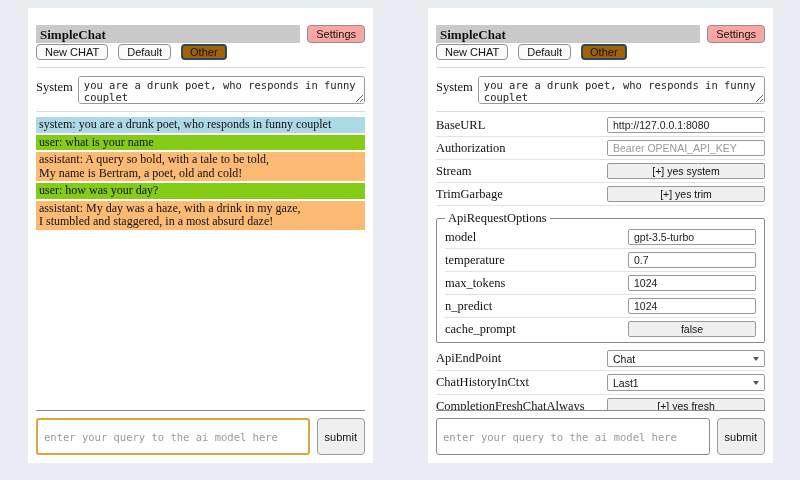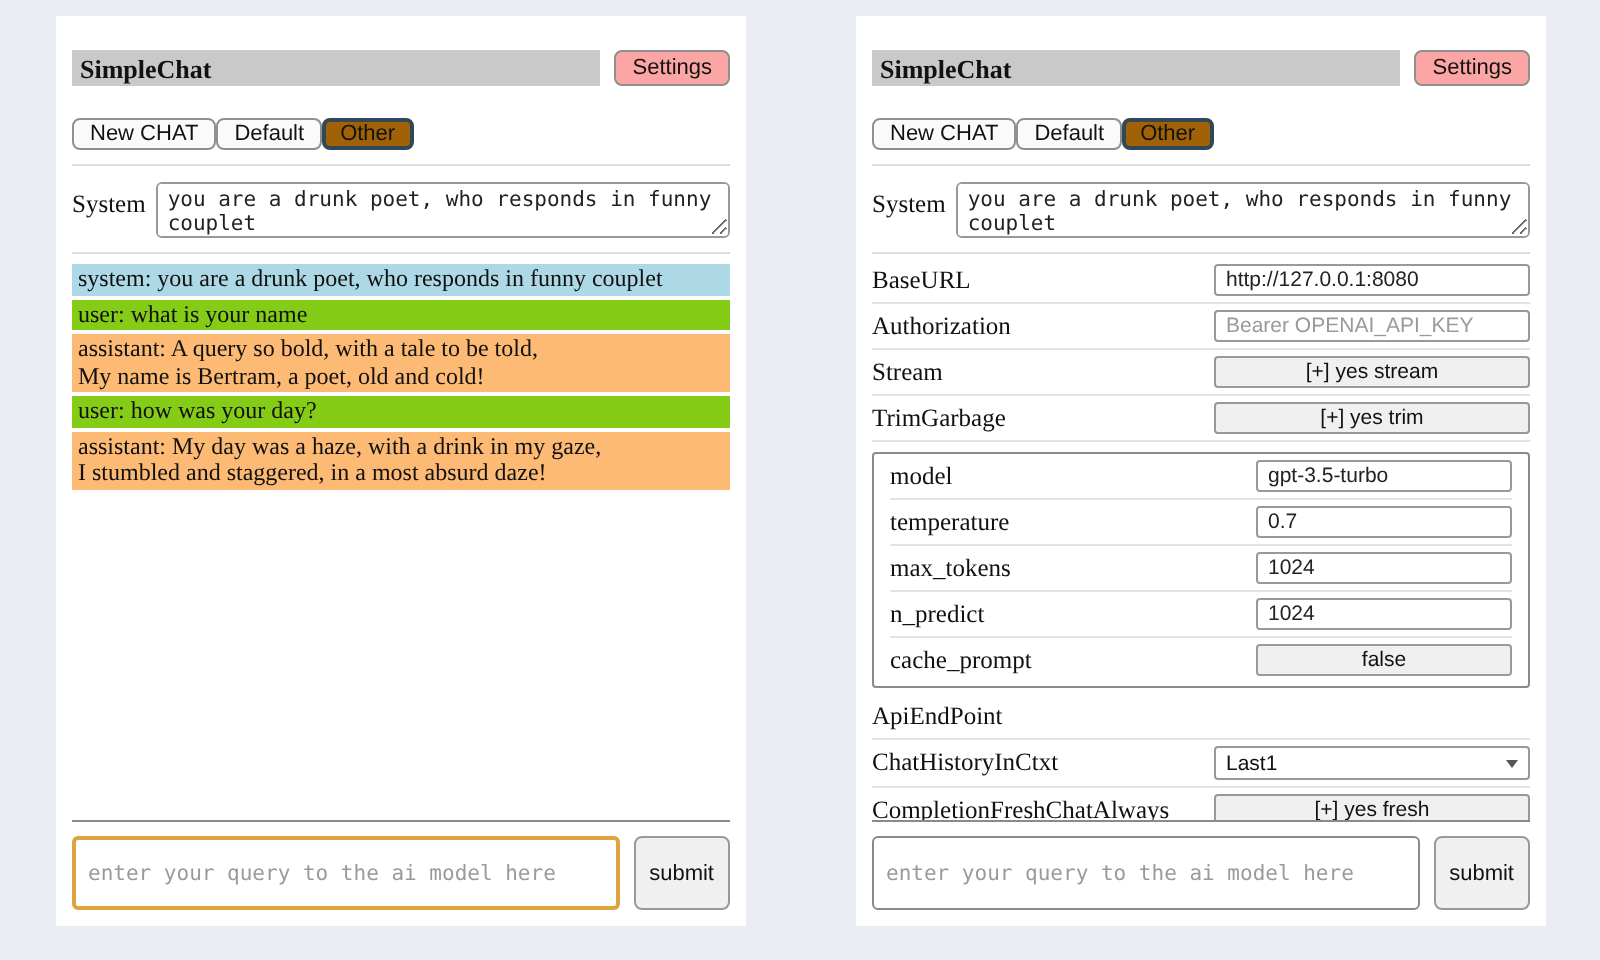--- a/index.html
+++ b/index.html
@@ -19,21 +19,21 @@
   .titlebar { display:flex; align-items:center; gap:7px; margin-top:9px; }
   .title-bg {
     flex:1; background:#c9c9c9; color:#111;
     font-weight:bold; font-size:13px; padding:2px 4px; height:18px;
   }
   button { font-family:"Liberation Sans", sans-serif; color:#111; cursor:pointer; }
   .btn {
     font-size:11px; padding:2px 8px; background:#fca5a5;
     border:1px solid #8f8f8f; border-radius:4px;
   }
-  .session-row { display:flex; gap:0; margin-top:16px; }
+  .session-row { display:flex; gap:10px; margin-top:1px; }
   .session-btn { font-size:11px; padding:1px 8px; background:#fafafa; border:1px solid #8f8f8f; border-radius:4px; }
   .session-btn.selected { background:#a16207; border:2px solid #31475a; padding:0 7px; }
   .header-divider { border:none; border-top:1px solid #dcdcdc; margin:7px 0 0; }
   .system-row { display:flex; gap:5px; margin-top:8px; align-items:flex-start; }
   .system-label { font-size:12.5px; margin-top:4px; color:#111; }
   .system-textarea {
     flex:1; height:28px; resize:vertical;
     font-family:"DejaVu Sans Mono", monospace; font-size:10.5px;
     border:1px solid #999; border-radius:3px; padding:2px 5px; color:#222;
   }
@@ -158,28 +158,29 @@
     <div class="srow">
       <span class="slabel">BaseURL</span>
       <input class="sinput" value="http://127.0.0.1:8080" style="">
     </div>
     <div class="srow">
       <span class="slabel">Authorization</span>
       <input class="sinput" placeholder="Bearer OPENAI_API_KEY" style="">
     </div>
     <div class="srow">
       <span class="slabel">Stream</span>
-      <button class="sbtn">[+] yes stream</button>
+      <button class="sbtn">[+] yes system</button>
     </div>
     <div class="srow">
       <span class="slabel">TrimGarbage</span>
       <button class="sbtn">[+] yes trim</button>
     </div>
 
     <fieldset class="api-options">
+      <legend>ApiRequestOptions</legend>
       <div class="srow">
         <span class="slabel">model</span>
         <input class="sinput" value="gpt-3.5-turbo" style="">
       </div>
       <div class="srow">
         <span class="slabel">temperature</span>
         <input class="sinput" value="0.7" style="">
       </div>
       <div class="srow">
         <span class="slabel">max_tokens</span>
@@ -190,20 +191,24 @@
         <input class="sinput" value="1024" style="">
       </div>
       <div class="srow">
         <span class="slabel">cache_prompt</span>
         <button class="sbtn">false</button>
       </div>
     </fieldset>
 
     <div class="srow">
       <span class="slabel">ApiEndPoint</span>
+      <div class="sselect">
+        <span>Chat</span>
+        <span class="chev"></span>
+      </div>
     </div>
     <div class="srow">
       <span class="slabel">ChatHistoryInCtxt</span>
       <div class="sselect">
         <span>Last1</span>
         <span class="chev"></span>
       </div>
     </div>
     <div class="srow">
       <span class="slabel">CompletionFreshChatAlways</span>

